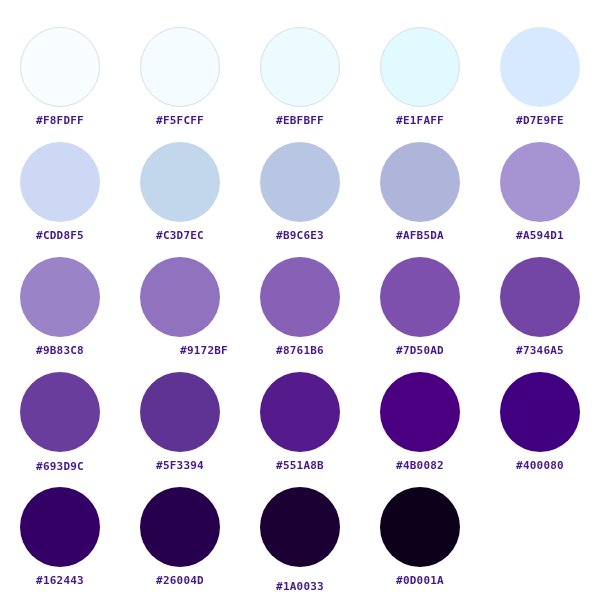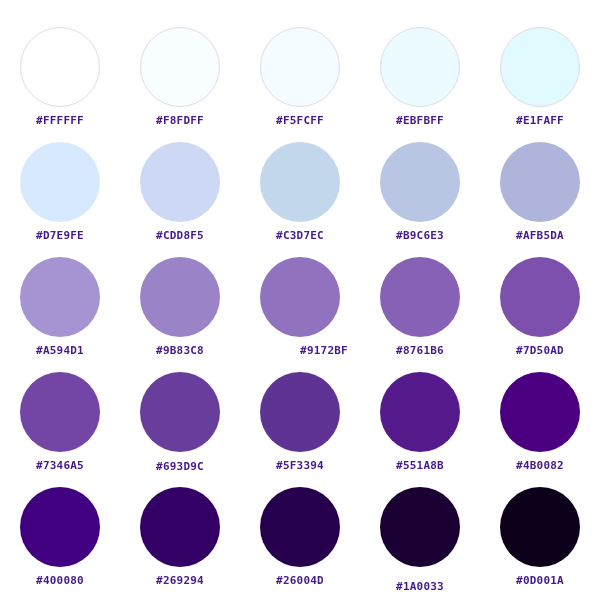--- a/index.html
+++ b/index.html
@@ -54,24 +54,20 @@
     letter-spacing: 0.2px;
     color: #451A8B;
     white-space: nowrap;
     line-height: 1;
   }
 </style>
 </head>
 <body>
 
 <div id="palette-grid">
-    <div class="swatch-cell">
-      <div class="swatch-circle has-outline" style="background: rgb(255, 255, 255); border-color: rgb(222, 220, 230);"></div>
-      <div class="swatch-label" style="color: rgb(69, 26, 139);">#FFFFFF</div>
-    </div>
     <div class="swatch-cell">
       <div class="swatch-circle has-outline" style="background: rgb(248, 253, 255); border-color: rgb(222, 220, 230);"></div>
       <div class="swatch-label" style="color: rgb(69, 26, 139);">#F8FDFF</div>
     </div>
     <div class="swatch-cell">
       <div class="swatch-circle has-outline" style="background: rgb(245, 252, 255); border-color: rgb(222, 220, 230);"></div>
       <div class="swatch-label" style="color: rgb(69, 26, 139);">#F5FCFF</div>
     </div>
     <div class="swatch-cell">
       <div class="swatch-circle has-outline" style="background: rgb(235, 251, 255); border-color: rgb(222, 220, 230);"></div>
@@ -140,21 +136,21 @@
     <div class="swatch-cell">
       <div class="swatch-circle" style="background: rgb(75, 0, 130);"></div>
       <div class="swatch-label" style="color: rgb(69, 26, 139);">#4B0082</div>
     </div>
     <div class="swatch-cell">
       <div class="swatch-circle" style="background: rgb(64, 0, 128);"></div>
       <div class="swatch-label" style="color: rgb(69, 26, 139);">#400080</div>
     </div>
     <div class="swatch-cell">
       <div class="swatch-circle" style="background: rgb(51, 0, 102);"></div>
-      <div class="swatch-label" style="color: rgb(69, 26, 139);">#269294</div>
+      <div class="swatch-label" style="color: rgb(69, 26, 139);">#162443</div>
     </div>
     <div class="swatch-cell">
       <div class="swatch-circle" style="background: rgb(38, 0, 77);"></div>
       <div class="swatch-label" style="color: rgb(69, 26, 139);">#26004D</div>
     </div>
     <div class="swatch-cell">
       <div class="swatch-circle" style="background: rgb(26, 0, 51);"></div>
       <div class="swatch-label" style="color: rgb(69, 26, 139); margin-top: 14px;">#1A0033</div>
     </div>
     <div class="swatch-cell">

